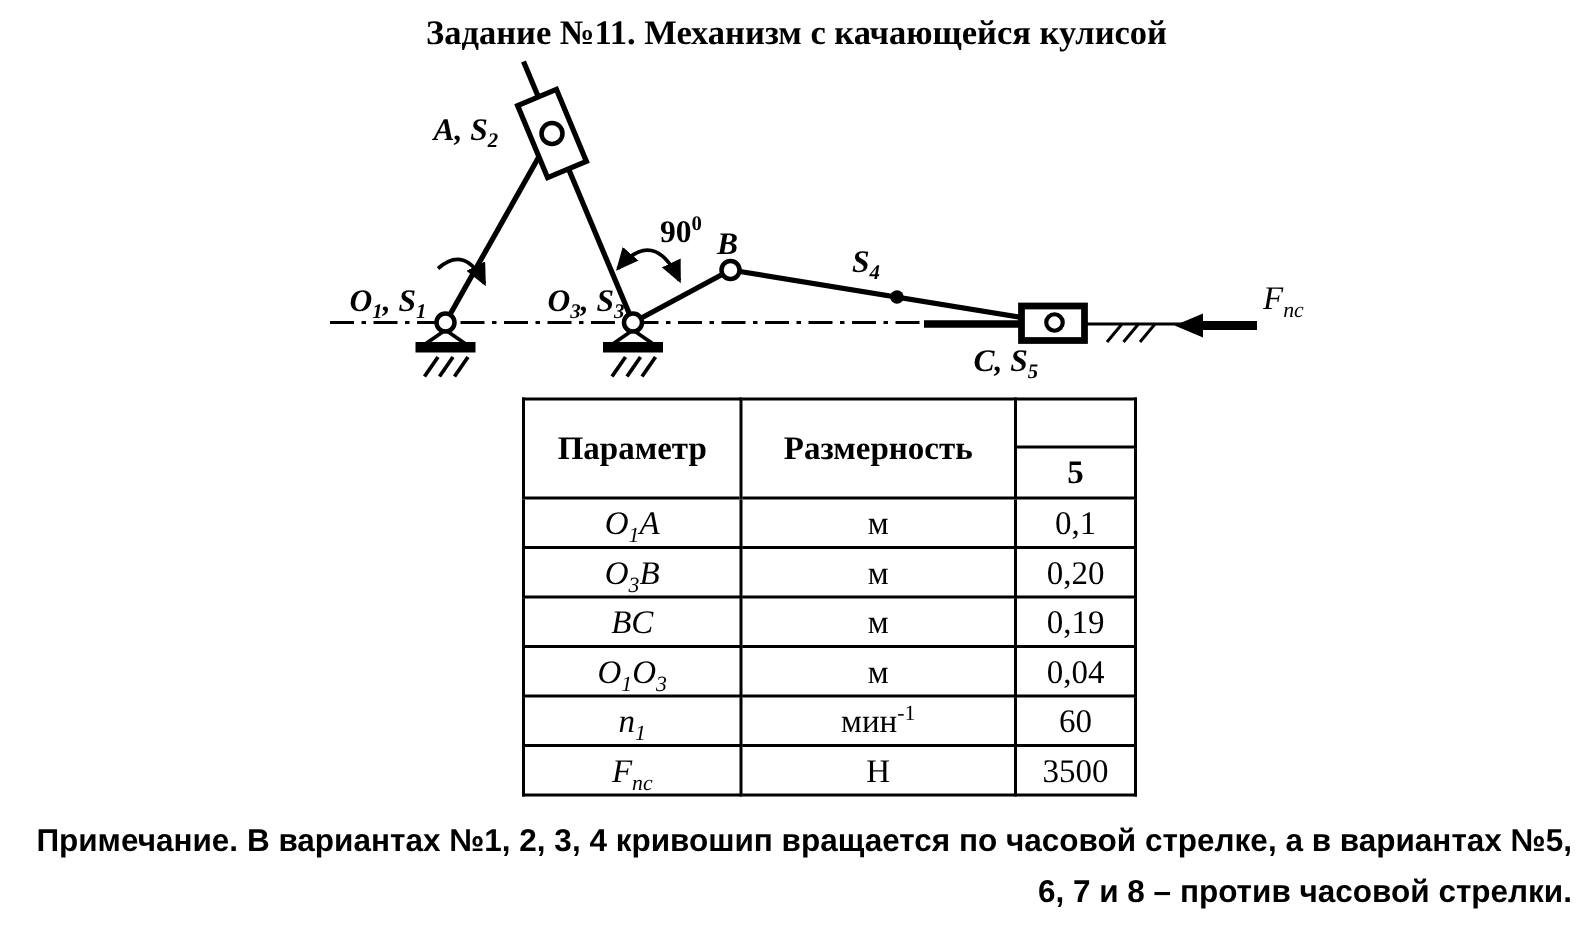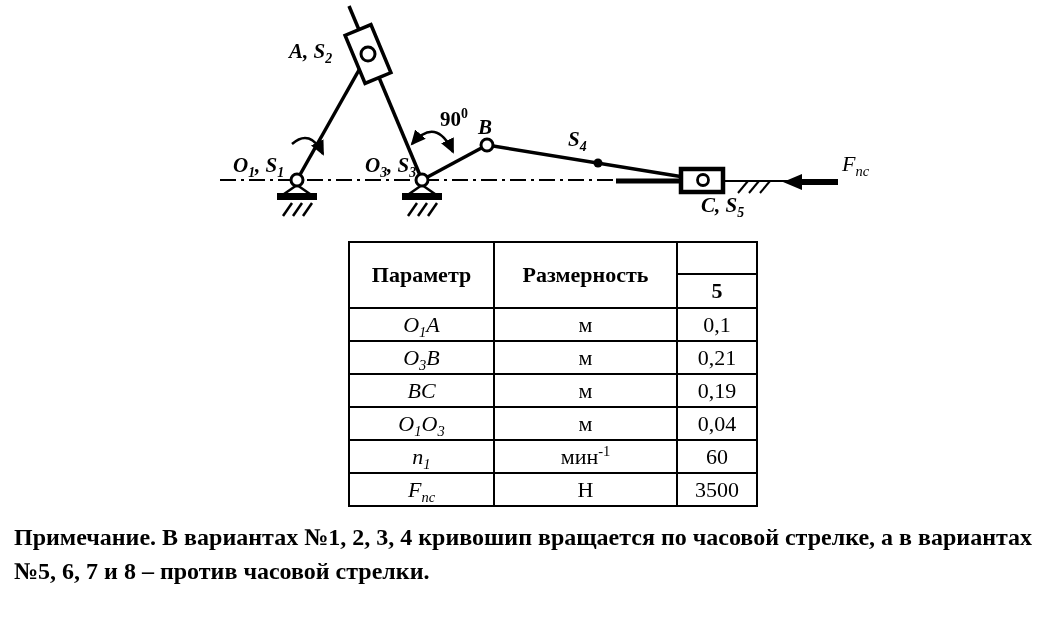--- a/index.html
+++ b/index.html
@@ -28,21 +28,21 @@
     font-family:"Liberation Serif", serif;
     white-space:nowrap;
     line-height:1.05;
   }
   .dlabel sub{font-size:66%;line-height:0;}
   .dlabel sup{font-size:66%;line-height:0;}
   .dlabel.upright{font-style:normal;}
   .dlabel.thin{font-weight:normal;font-size:22px;}
   table.params{
     border-collapse:collapse;
-    margin-left:348px;margin-top:11px;
+    margin-left:348px;
     table-layout:fixed;
   }
   table.params th, table.params td{
     border:2px solid #000;
     text-align:center;vertical-align:middle;
     padding:0 4px;
     font-size:22px;
     font-family:"Liberation Serif", serif;
   }
   col.c1{width:145px;} col.c2{width:183px;} col.c3{width:80px;}
@@ -51,31 +51,32 @@
   tr.hr2 th{height:32px;border-top:none;}
   tr.hr2 th.split{border-top:none;height:32px;}
   table.params th{font-weight:bold;}
   table.params td{height:31px;}
   td.param{font-style:italic;}
   td.param sub{font-size:66%;line-height:0;font-style:italic;}
   td.unit sup{font-size:66%;line-height:0;}
   .note{
     margin-top:13px;
     padding:0 14px;
-    text-align:left;
-    font-size:24px;font-weight:bold;
+    text-align:right;
+    font-size:21px;font-weight:bold;
     line-height:34px;
-    font-family:Liberation Serif, serif;
+    font-family:Liberation Sans, sans-serif;
   }
 </style>
 </head>
 <body>
 
 <div class="page">
 
+  <h1 class="title">Задание №11. Механизм с качающейся кулисой</h1>
 
   <div class="diagram">
     <svg width="1062" height="226" viewBox="0 0 1062 226">
       <defs>
         <marker id="arr" markerUnits="userSpaceOnUse" markerWidth="16" markerHeight="14" refX="13" refY="7" orient="auto-start-reverse">
           <path d="M0,0 L15,7 L0,14 z" fill="#000"></path>
         </marker>
       </defs>
 
       <line x1="220" y1="176" x2="614" y2="176" stroke="#000" stroke-width="2" stroke-dasharray="16 5 3 5"></line>
@@ -139,21 +140,21 @@
     <span class="dlabel" style="left:233px;top:150px"><span>O</span><sub>1</sub><span>, S</span><sub>1</sub></span>
 
     <span class="dlabel" style="left:365px;top:150px"><span>O</span><sub>3</sub><span>, S</span><sub>3</sub></span>
 
     <span class="dlabel upright" style="left:440px;top:104px"><span>90</span><sup>0</sup></span>
 
     <span class="dlabel" style="left:478px;top:112px"><span>B</span></span>
 
     <span class="dlabel" style="left:568px;top:124px"><span>S</span><sub>4</sub></span>
 
-    <span class="dlabel" style="left:701px;top:190px"><span>C, S</span><sub>5</sub></span>
+    <span class="dlabel" style="left:649px;top:190px"><span>C, S</span><sub>5</sub></span>
 
     <span class="dlabel thin" style="left:842px;top:148px"><span>F</span><sub>пс</sub></span>
   </div>
 
   <table class="params">
     <colgroup>
         <col class="c1">
         <col class="c2">
         <col class="c3">
       </colgroup>
@@ -167,21 +168,21 @@
       <th class="split">5</th>
     </tr>
     <tr>
       <td class="param"><span>O</span><sub>1</sub><span>A</span><sub></sub></td>
       <td class="unit"><span>м</span><sup></sup></td>
       <td class="value">0,1</td>
     </tr>
     <tr>
       <td class="param"><span>O</span><sub>3</sub><span>B</span><sub></sub></td>
       <td class="unit"><span>м</span><sup></sup></td>
-      <td class="value">0,21</td>
+      <td class="value">0,20</td>
     </tr>
     <tr>
       <td class="param"><span>BC</span><sub></sub><span></span><sub></sub></td>
       <td class="unit"><span>м</span><sup></sup></td>
       <td class="value">0,19</td>
     </tr>
     <tr>
       <td class="param"><span>O</span><sub>1</sub><span>O</span><sub>3</sub></td>
       <td class="unit"><span>м</span><sup></sup></td>
       <td class="value">0,04</td>

